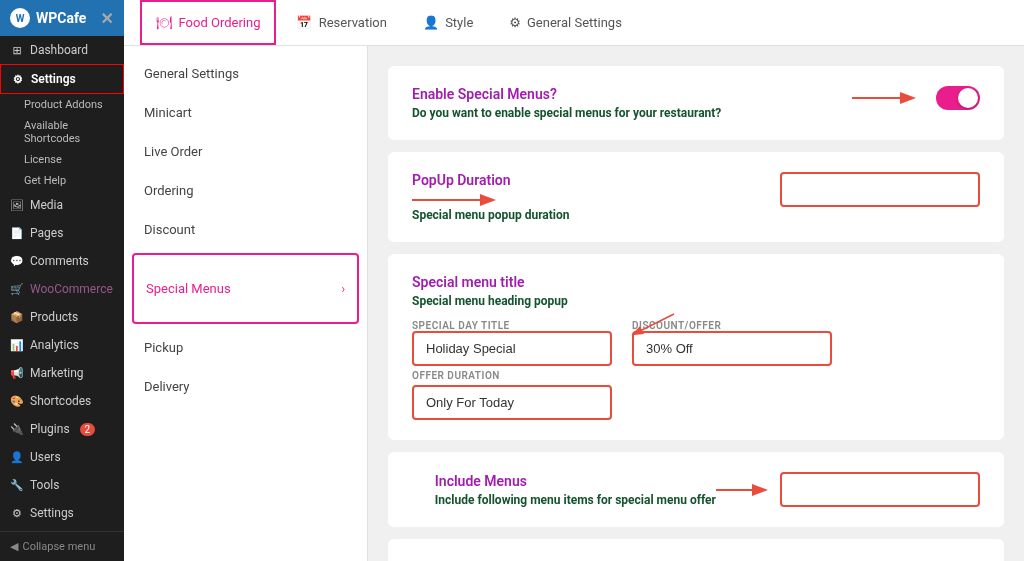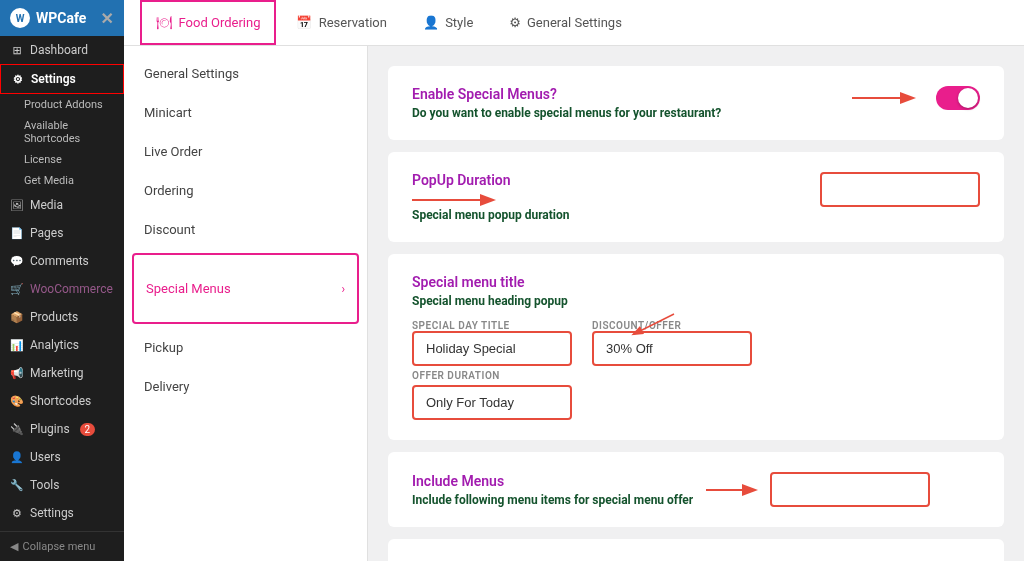--- a/index.html
+++ b/index.html
@@ -39,26 +39,26 @@
     .setting-row { display: flex; align-items: flex-start; justify-content: space-between; }
     .setting-label { font-size: 14px; font-weight: 600; color: #a21caf; margin-bottom: 4px; }
     .setting-desc { font-size: 12px; color: #14532d; font-weight: bold; }
     .setting-control { display: flex; align-items: center; }
 
     
     .toggle { width: 44px; height: 24px; background: #e91e8c; border-radius: 12px; position: relative; cursor: pointer; }
     .toggle-knob { width: 20px; height: 20px; background: white; border-radius: 50%; position: absolute; top: 2px; right: 2px; box-shadow: 0 1px 3px rgba(0,0,0,0.3); }
 
     
-    .text-input { border: 2px solid #e74c3c; border-radius: 4px; padding: 8px 12px; font-size: 13px; color: #333; width: 160px; outline: none; }
+    .text-input { border: 2px solid #e74c3c; border-radius: 4px; padding: 8px 12px; font-size: 13px; color: #333; width: 200px; outline: none; }
     .special-col { display: flex; flex-direction: column; gap: 0; }
     .col-label { font-size: 10px; font-weight: 600; color: #888; text-transform: uppercase; letter-spacing: 0.5px; }
 
     
-    .include-row { display: flex; align-items: center; justify-content: flex-start; gap: 13px; }
+    .include-row { display: flex; align-items: center; justify-content: flex-end; }
 
     
     .badge { background: #e74c3c; color: white; border-radius: 10px; font-size: 10px; padding: 1px 5px; margin-left: 4px; }
 
     
     .woo-section { color: #96588a; }
   </style>
 </head>
 <body>
 
@@ -82,21 +82,21 @@
   <div class="sidebar-sub">
     <span>Product Addons</span>
   </div>
   <div class="sidebar-sub">
     <span>Available Shortcodes</span>
   </div>
   <div class="sidebar-sub">
     <span>License</span>
   </div>
   <div class="sidebar-sub">
-    <span>Get Media</span>
+    <span>Get Help</span>
   </div>
 
   <div class="sidebar-item">
     <span class="sidebar-item-icon">🖼</span>
     <span>Media</span>
   </div>
   <div class="sidebar-item">
     <span class="sidebar-item-icon">📄</span>
     <span>Pages</span>
   </div>

